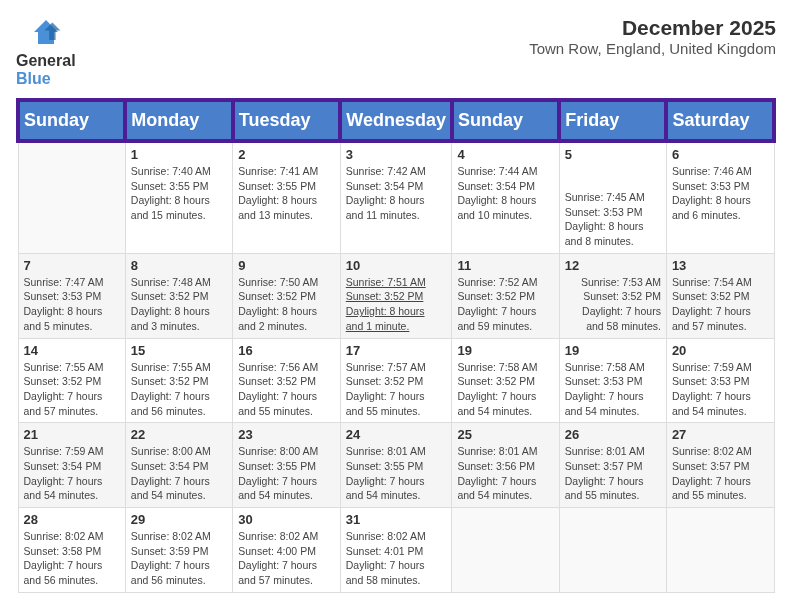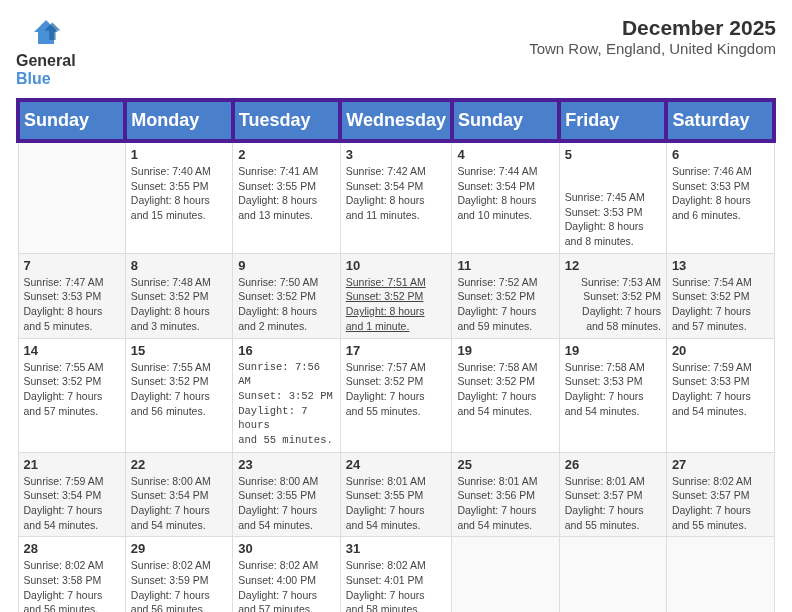--- a/index.html
+++ b/index.html
@@ -224,21 +224,21 @@
         </td>
         <td>
           <span class="day-number">15</span>
           <div class="day-info" style="white-space: pre-line;">Sunrise: 7:55 AM
 Sunset: 3:52 PM
 Daylight: 7 hours
 and 56 minutes.</div>
         </td>
         <td>
           <span class="day-number">16</span>
-          <div class="day-info" style="white-space: pre-line; font-family: Liberation Mono, monospace;">Sunrise: 7:56 AM
+          <div class="day-info" style="white-space: pre-line;">Sunrise: 7:56 AM
 Sunset: 3:52 PM
 Daylight: 7 hours
 and 55 minutes.</div>
         </td>
         <td>
           <span class="day-number">17</span>
           <div class="day-info" style="white-space: pre-line;">Sunrise: 7:57 AM
 Sunset: 3:52 PM
 Daylight: 7 hours
 and 55 minutes.</div>

